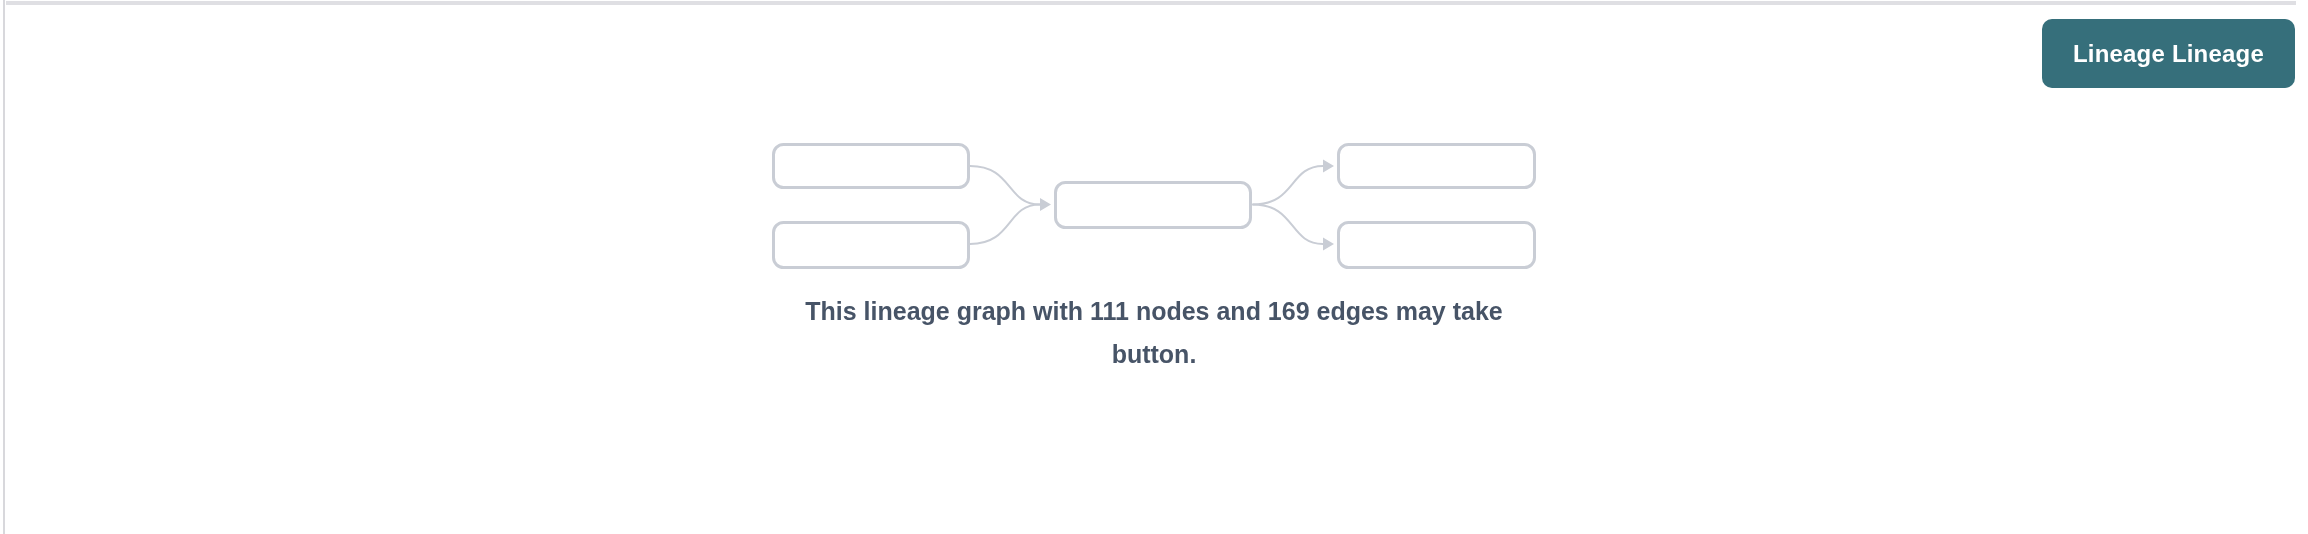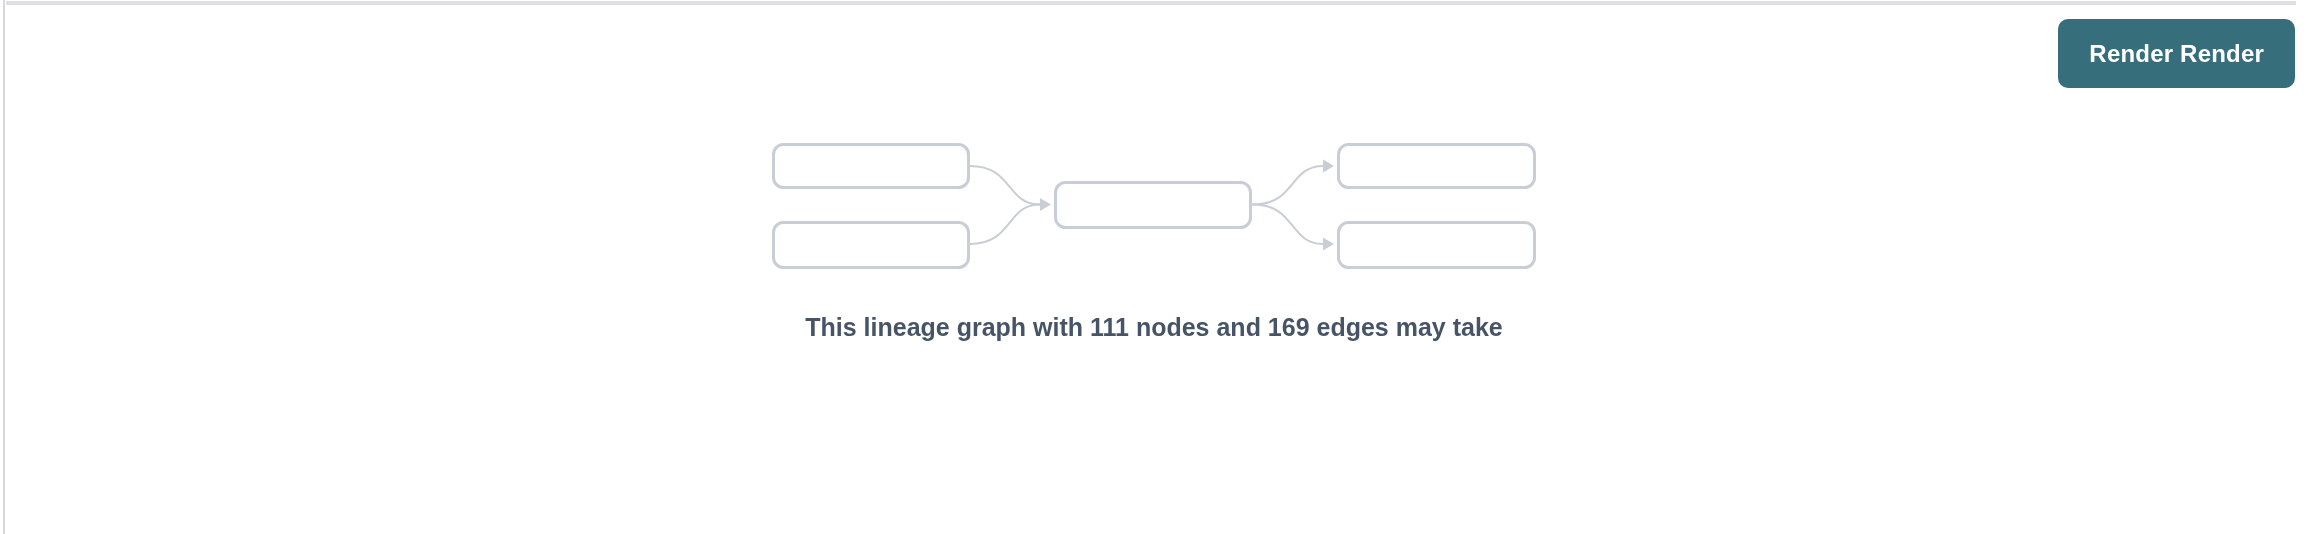--- a/index.html
+++ b/index.html
@@ -81,38 +81,38 @@
     fill: none;
     stroke: var(--node-stroke);
     stroke-width: 2;
     stroke-linecap: round;
   }
   .graph-illustration polygon.arrowhead {
     fill: var(--node-stroke);
     stroke: none;
   }
   .warning-message {
-    margin-top: 34px;
+    margin-top: 18px;
     max-width: 830px;
     text-align: center;
     color: var(--message-text);
     font-size: 25px;
     font-weight: 700;
     line-height: 43px;
   }
 </style>
 </head>
 <body>
 
 <div class="canvas">
 
   <div class="top-divider"></div>
   <div class="left-border"></div>
 
-  <button class="render-btn">Render Render</button>
+  <button class="render-btn">Lineage Lineage</button>
 
   <div class="center-content">
 
     <svg class="graph-illustration" width="770" height="132" viewBox="0 0 770 132" xmlns="http://www.w3.org/2000/svg">
 
       <path class="edge" d="M 201 26 C 244 26 237 64.5 271 64.5"></path>
       <path class="edge" d="M 201 104 C 244 104 237 64.5 271 64.5"></path>
       <polygon class="arrowhead" points="271,58 282,64.5 271,71"></polygon>
       <path class="edge" d="M 484 64.5 C 527 64.5 520 26 554 26"></path>
       <polygon class="arrowhead" points="554,19.5 565,26 554,32.5"></polygon>
@@ -121,16 +121,17 @@
 
       <rect x="4.5" y="4.5" width="195" height="43" rx="10"></rect>
       <rect x="4.5" y="82.5" width="195" height="45" rx="10"></rect>
       <rect x="286.5" y="42.5" width="195" height="45" rx="10"></rect>
       <rect x="569.5" y="4.5" width="196" height="43" rx="10"></rect>
       <rect x="569.5" y="82.5" width="196" height="45" rx="10"></rect>
     </svg>
 
     <div class="warning-message">
       <div>This lineage graph with 111 nodes and 169 edges may take</div>
+      <div>button.</div>
     </div>
 
   </div>
 </div>
 
 </body></html>

